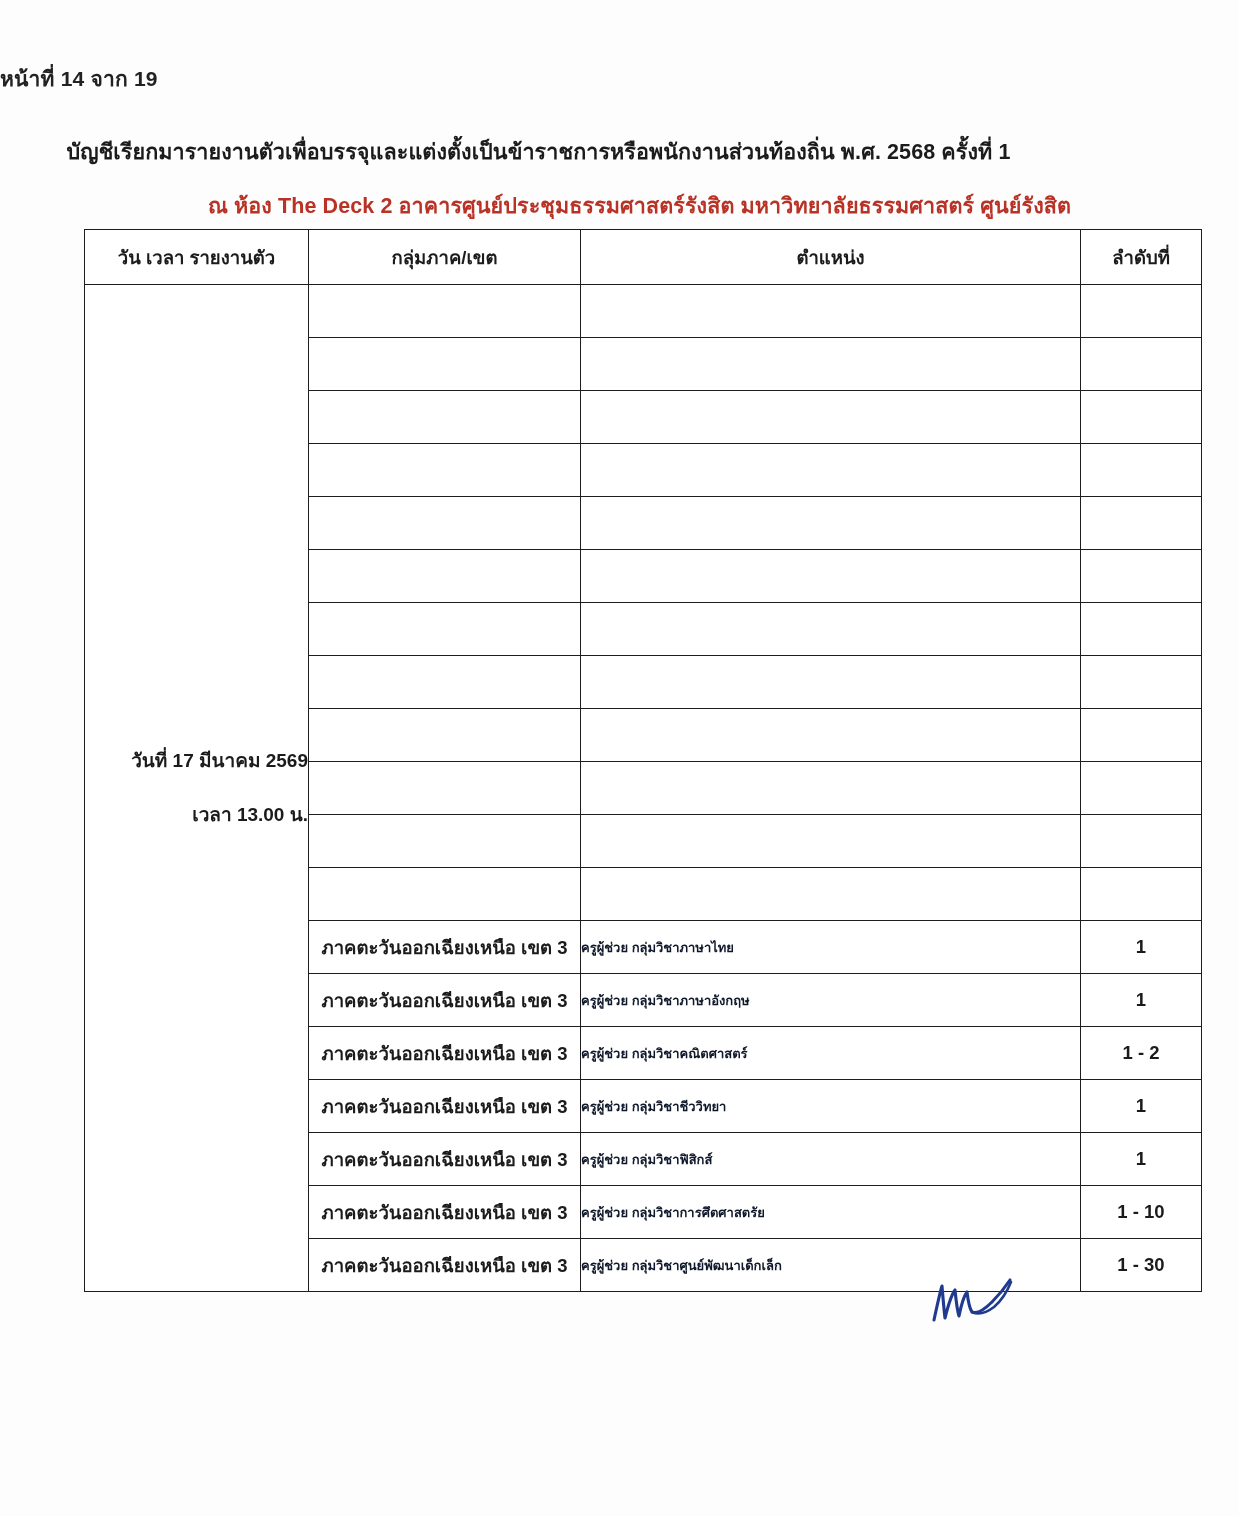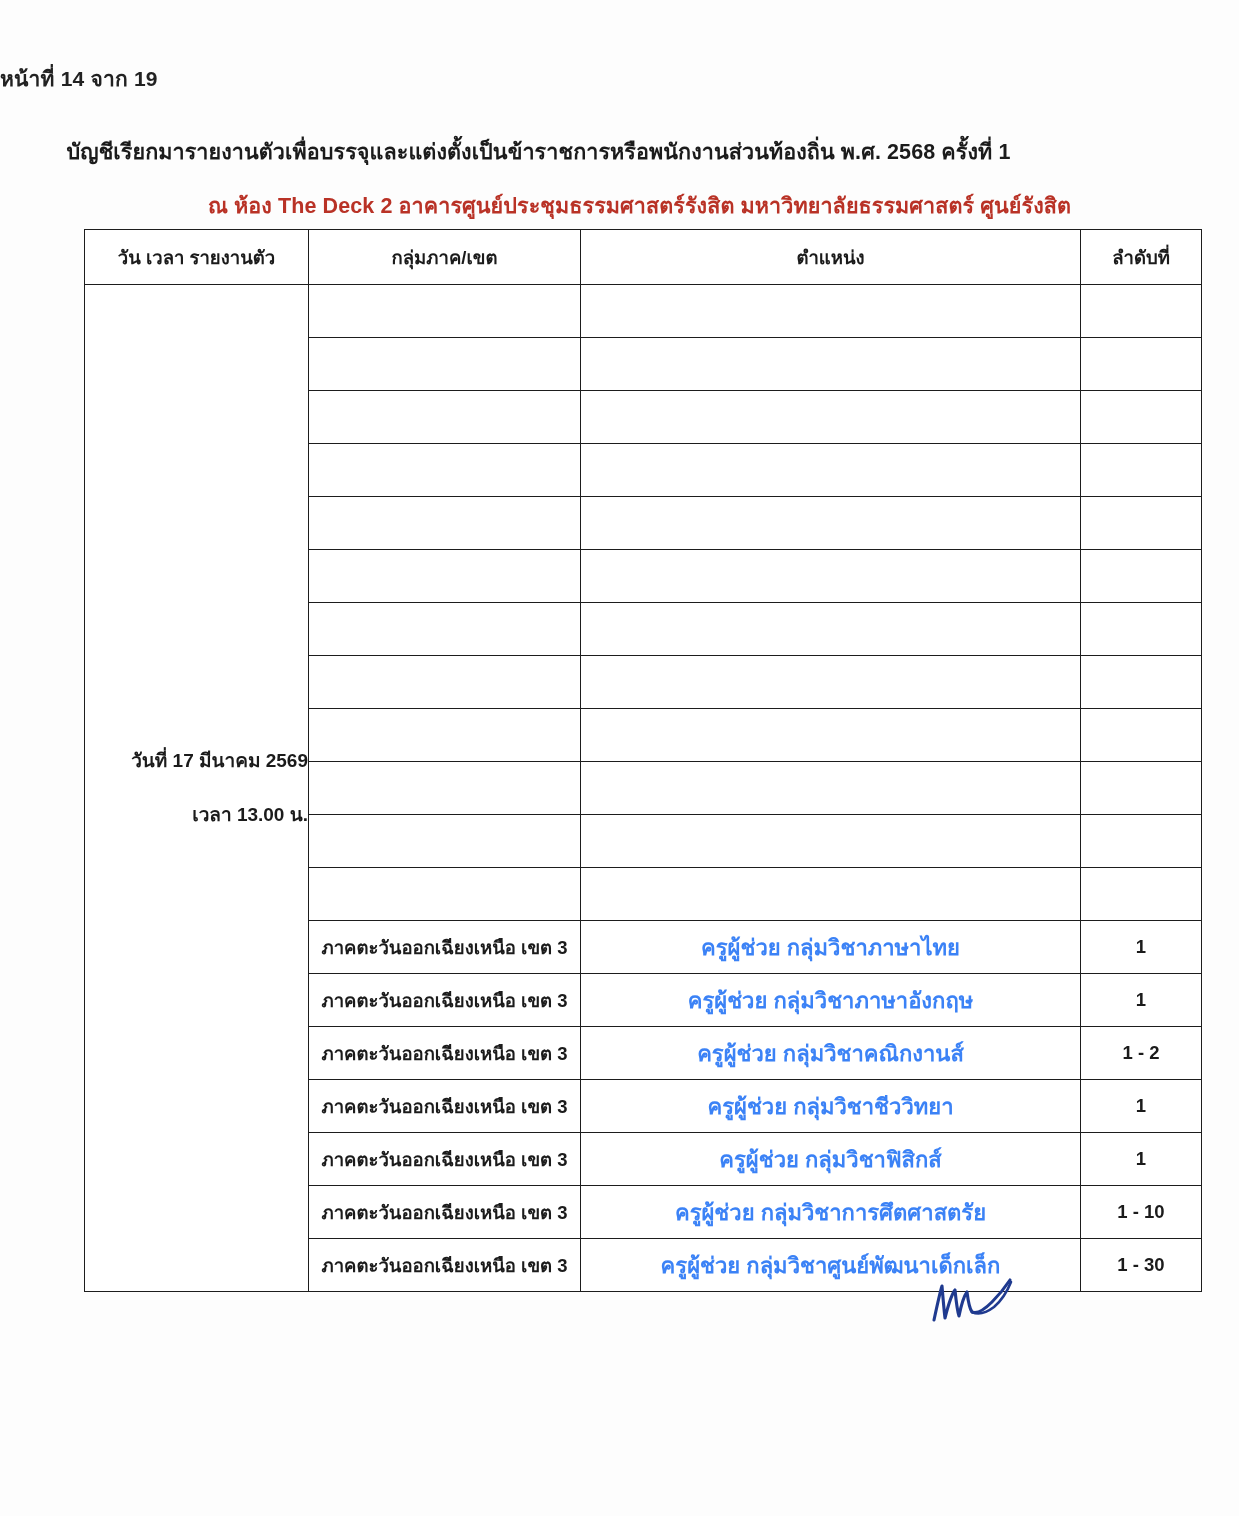--- a/index.html
+++ b/index.html
@@ -115,24 +115,24 @@
 
   td.region-cell {
     font-size: 18.5px;
     font-weight: 600;
     text-align: center;
     color: #1b1b1b;
     padding: 0 8px;
   }
 
   td.position-cell {
-    font-size: 22px;
-    font-weight: 600;
-    text-align: center;
-    color: #3b82f6;
+    font-size: 13px;
+    font-weight: 600;
+    text-align: left;
+    color: #0f172a;
     padding-left: 9px;
   }
 
   td.order-cell {
     font-size: 18.5px;
     font-weight: 600;
     text-align: center;
     color: #1b1b1b;
   }
 
@@ -243,21 +243,21 @@
             <td class="position-cell">ครูผู้ช่วย กลุ่มวิชาภาษาไทย</td>
             <td class="order-cell">1</td>
           </tr>
           <tr class="data-row">
             <td class="region-cell">ภาคตะวันออกเฉียงเหนือ เขต 3</td>
             <td class="position-cell">ครูผู้ช่วย กลุ่มวิชาภาษาอังกฤษ</td>
             <td class="order-cell">1</td>
           </tr>
           <tr class="data-row">
             <td class="region-cell">ภาคตะวันออกเฉียงเหนือ เขต 3</td>
-            <td class="position-cell">ครูผู้ช่วย กลุ่มวิชาคณิกงานส์</td>
+            <td class="position-cell">ครูผู้ช่วย กลุ่มวิชาคณิตศาสตร์</td>
             <td class="order-cell">1 - 2</td>
           </tr>
           <tr class="data-row">
             <td class="region-cell">ภาคตะวันออกเฉียงเหนือ เขต 3</td>
             <td class="position-cell">ครูผู้ช่วย กลุ่มวิชาชีววิทยา</td>
             <td class="order-cell">1</td>
           </tr>
           <tr class="data-row">
             <td class="region-cell">ภาคตะวันออกเฉียงเหนือ เขต 3</td>
             <td class="position-cell">ครูผู้ช่วย กลุ่มวิชาฟิสิกส์</td>

